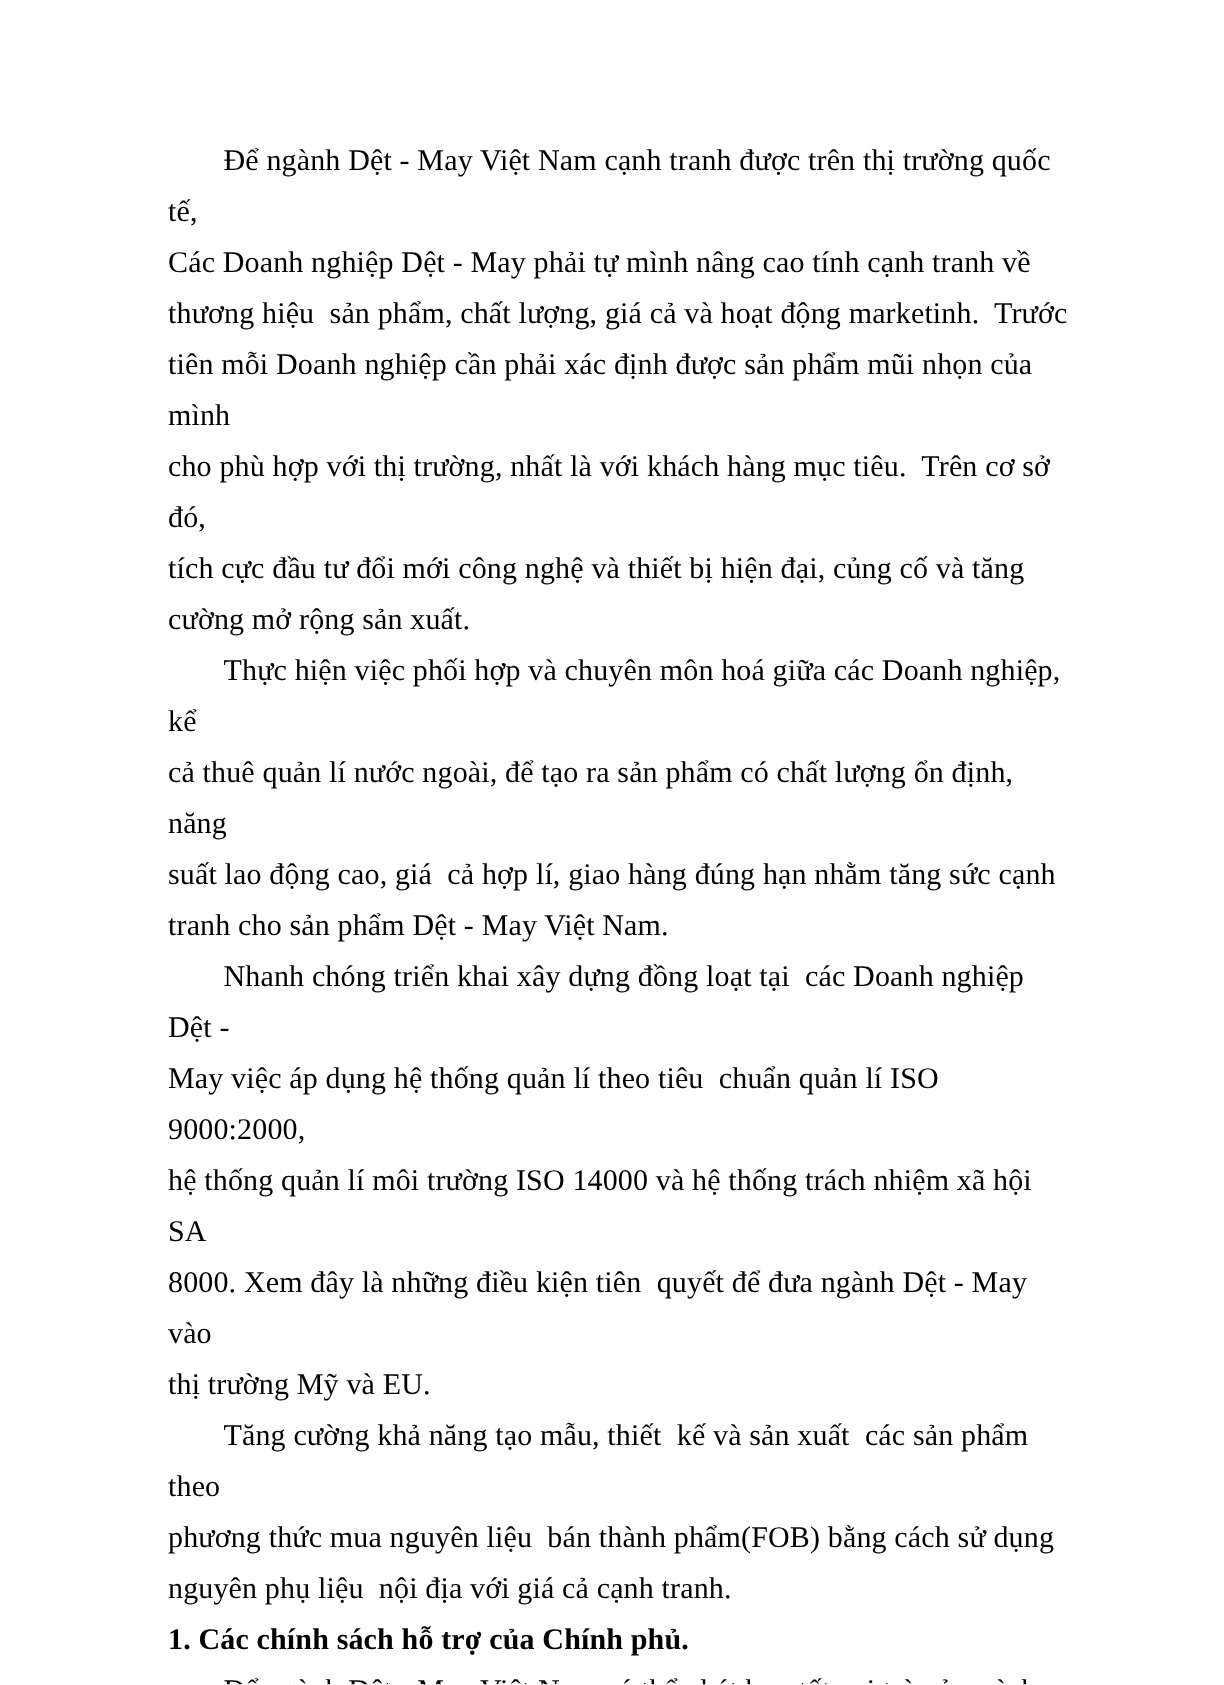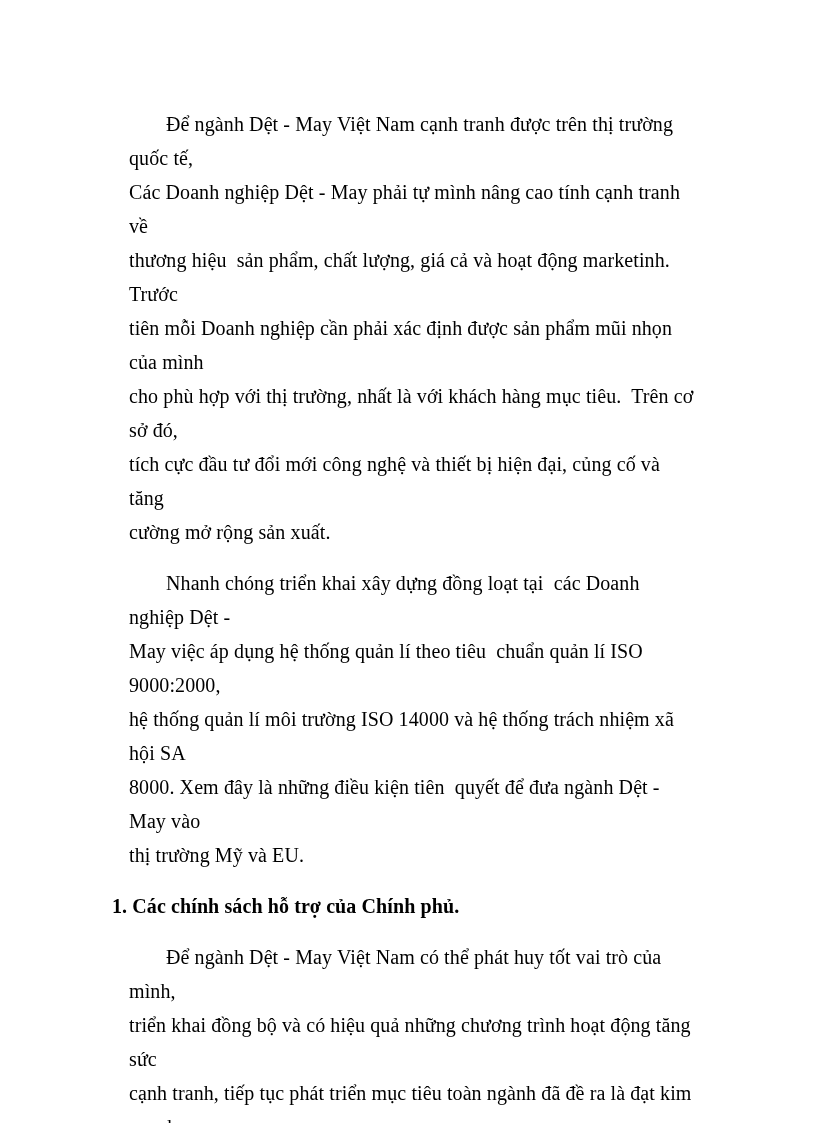--- a/index.html
+++ b/index.html
@@ -21,21 +21,21 @@
     position: absolute;
     left: 112px;
     top: 90px;
     width: 600px;
     font-size: 20px;
     line-height: 34px;
     text-align: left;
     letter-spacing: 0.1px;
   }
   .para {
-    margin: 17px;
+    margin: 0;
     white-space: pre-wrap;   
     text-indent: 37px;       
   }
   .heading {
     margin: 0;
     white-space: pre-wrap;
     text-indent: 0;
     font-weight: 700;
   }
 </style>
@@ -44,25 +44,32 @@
 
 <div class="page">
   <div class="content">
     <p class="para">Để ngành Dệt - May Việt Nam cạnh tranh được trên thị trường quốc tế,
 Các Doanh nghiệp Dệt - May phải tự mình nâng cao tính cạnh tranh về
 thương hiệu  sản phẩm, chất lượng, giá cả và hoạt động marketinh.  Trước
 tiên mỗi Doanh nghiệp cần phải xác định được sản phẩm mũi nhọn của mình
 cho phù hợp với thị trường, nhất là với khách hàng mục tiêu.  Trên cơ sở đó,
 tích cực đầu tư đổi mới công nghệ và thiết bị hiện đại, củng cố và tăng
 cường mở rộng sản xuất.</p>
+    <p class="para">Thực hiện việc phối hợp và chuyên môn hoá giữa các Doanh nghiệp, kể
+cả thuê quản lí nước ngoài, để tạo ra sản phẩm có chất lượng ổn định, năng
+suất lao động cao, giá  cả hợp lí, giao hàng đúng hạn nhằm tăng sức cạnh
+tranh cho sản phẩm Dệt - May Việt Nam.</p>
     <p class="para">Nhanh chóng triển khai xây dựng đồng loạt tại  các Doanh nghiệp Dệt -
 May việc áp dụng hệ thống quản lí theo tiêu  chuẩn quản lí ISO 9000:2000,
 hệ thống quản lí môi trường ISO 14000 và hệ thống trách nhiệm xã hội SA
 8000. Xem đây là những điều kiện tiên  quyết để đưa ngành Dệt - May vào
 thị trường Mỹ và EU.</p>
+    <p class="para">Tăng cường khả năng tạo mẫu, thiết  kế và sản xuất  các sản phẩm theo
+phương thức mua nguyên liệu  bán thành phẩm(FOB) bằng cách sử dụng
+nguyên phụ liệu  nội địa với giá cả cạnh tranh.</p>
     <p class="heading">1. Các chính sách hỗ trợ của Chính phủ.</p>
     <p class="para">Để ngành Dệt - May Việt Nam có thể phát huy tốt vai trò của mình,
 triển khai đồng bộ và có hiệu quả những chương trình hoạt động tăng sức
 cạnh tranh, tiếp tục phát triển mục tiêu toàn ngành đã đề ra là đạt kim ngạch
 xuất khẩu 8tỉ USD với tỉ lệ nội địa hoá 75% vào năm 2010, ngành Dệt - May
 rất cần sự hỗ trợ của Chính phủ, các Bộ ngành  hữu quan. cụ thể là:</p>
   </div>
 </div>
 
 </body></html>

